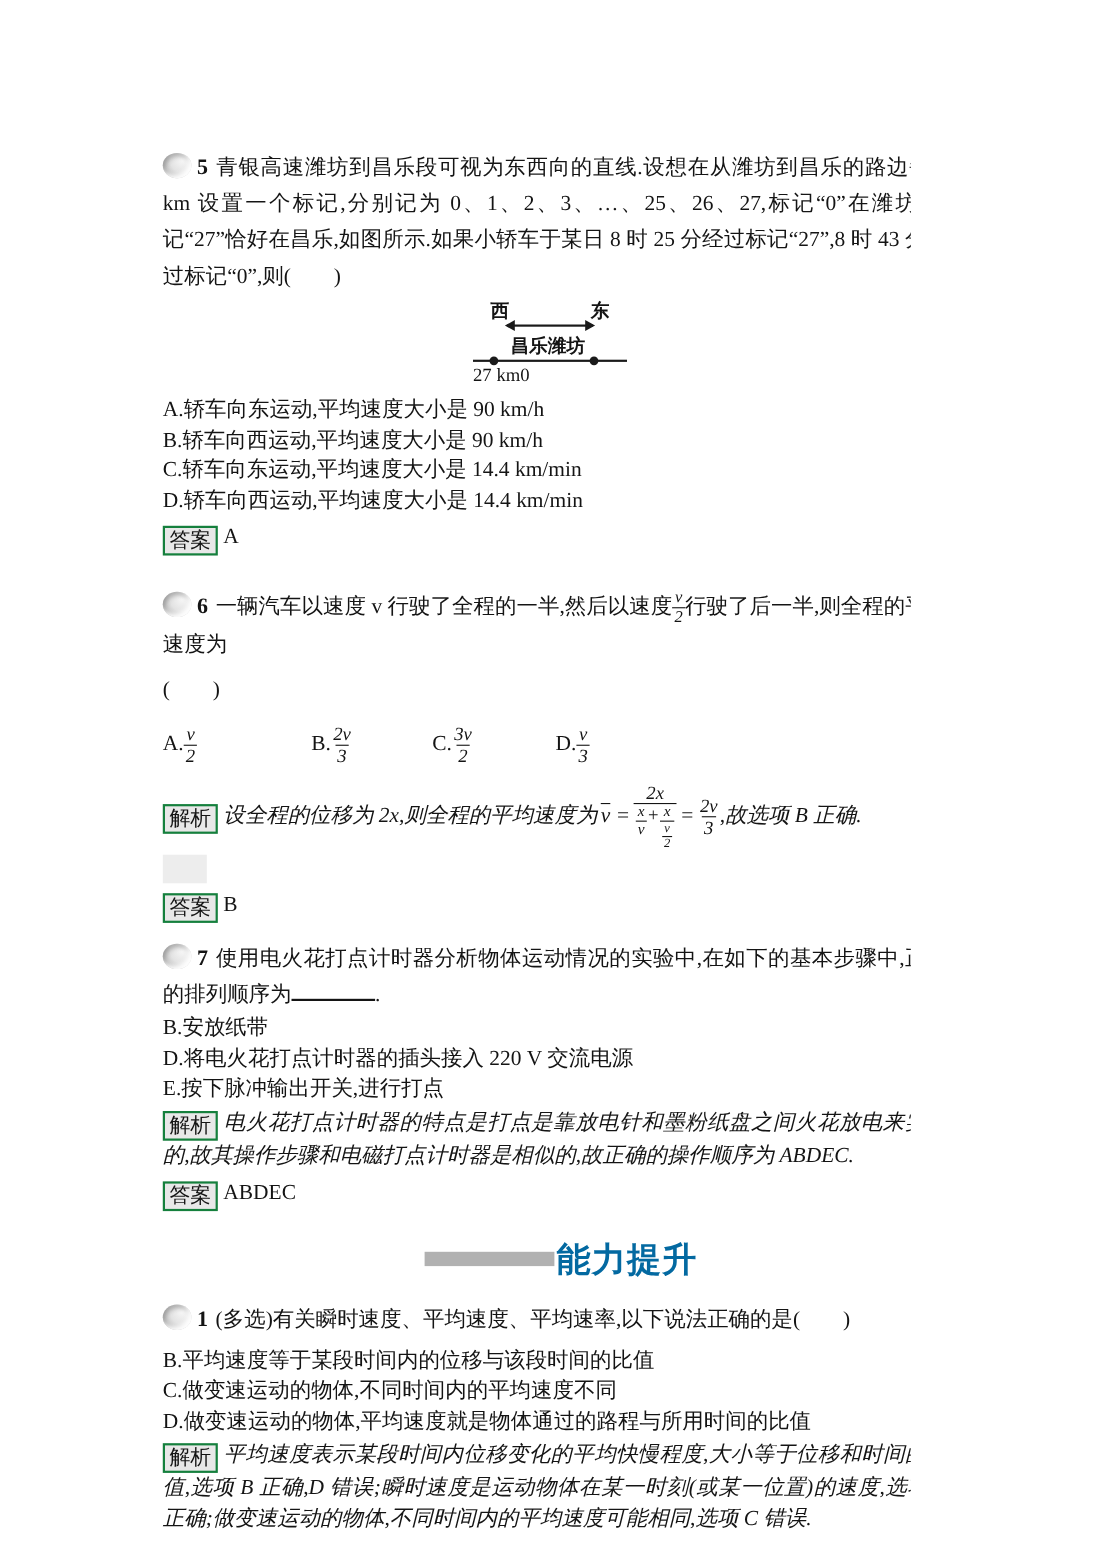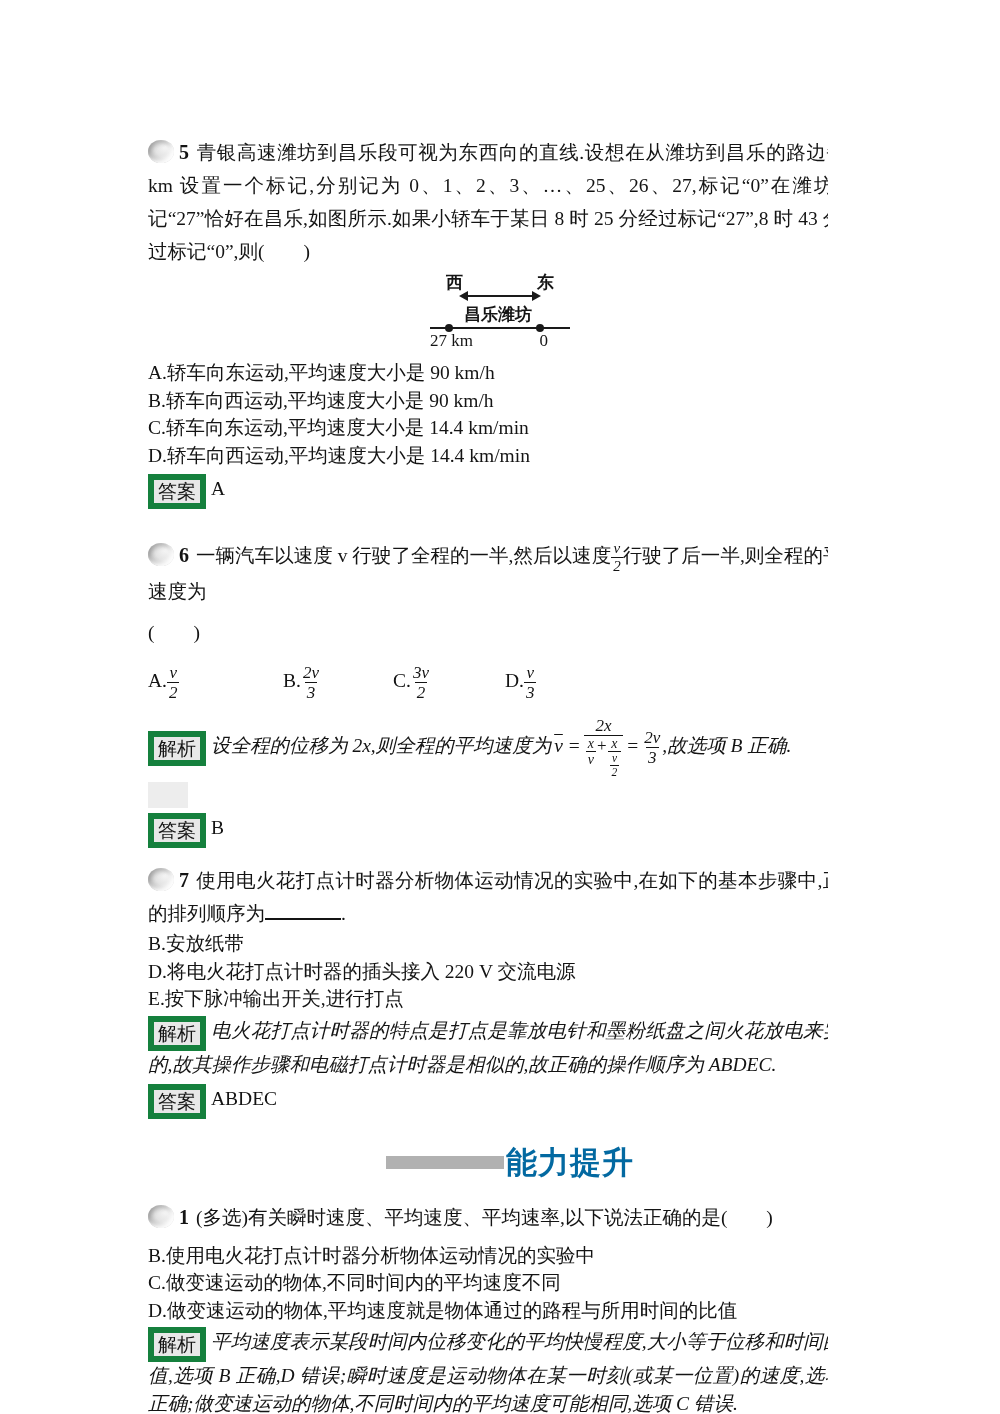--- a/index.html
+++ b/index.html
@@ -9,21 +9,21 @@
 
   .qpara{margin:0;line-height:33px;text-align:justify;}
   .qicon{display:inline-block;width:26px;height:23px;border-radius:50%;
          background:radial-gradient(circle at 68% 30%,#f6f6f6 0%,#e3e3e3 45%,#bcbcbc 78%,#a5a5a5 100%);
          box-shadow:inset -3px -3px 4px rgba(255,255,255,.95), inset 2px 3px 4px rgba(110,110,110,.45);
          vertical-align:-4px;margin-right:5px;}
   .qnum{font-weight:bold;font-size:20px;margin-right:7px;}
 
   .opt{line-height:27.5px;}
   .ansrow{margin:5px 0 0;line-height:30px;}
-  .label{display:inline-block;border:6px solid #15803d;background:#e8e8e8;
+  .label{display:inline-block;border:2px solid #15803d;background:#e8e8e8;
          padding:0 4px;line-height:23px;font-size:19px;margin-right:5px;vertical-align:-3px;}
   .sol{margin:3px 0 0;line-height:28px;text-align:justify;}
   .soltxt{font-style:italic;}
 
   
   .frac{display:inline-flex;flex-direction:column;align-items:center;vertical-align:middle;
         line-height:1.12;font-size:0.82em;font-style:italic;}
   .frac .num,.frac .den{padding:0 2px;text-align:center;}
   .frac>.den{border-top:1.5px solid #141414;}
   .fracrow{display:inline-flex;align-items:flex-start;}
@@ -54,21 +54,21 @@
   .darrow{position:relative;height:2px;background:#1a1a1a;width:78px;margin:3px auto 7px;}
   .darrow::before{content:"";position:absolute;left:-2px;top:-4px;width:0;height:0;
         border-right:9px solid #1a1a1a;border-top:5px solid transparent;border-bottom:5px solid transparent;}
   .darrow::after{content:"";position:absolute;right:-2px;top:-4px;width:0;height:0;
         border-left:9px solid #1a1a1a;border-top:5px solid transparent;border-bottom:5px solid transparent;}
   .dia-cities{display:flex;justify-content:center;font-weight:bold;line-height:21px;padding-right:4px;}
   .dia-line{position:relative;height:2px;background:#1a1a1a;margin-top:2px;}
   .dot{position:absolute;top:-3px;width:8px;height:8px;border-radius:50%;background:#1a1a1a;}
   .dot-left{left:15px;}
   .dot-right{left:106px;}
-  .dia-vals{display:flex;justify-content:space-between;line-height:23px;padding-right:22px;}
+  .dia-vals{display:flex;line-height:23px;padding-right:22px;}
   .mt14{margin-top:30px;}
   .mt16{margin-top:16px;}
   .mt8{margin-top:8px;}
 </style>
 </head>
 <body>
 
 <div class="page">
   <div class="content">
 
@@ -174,21 +174,21 @@
     </div>
 
     <div class="sechead">
       <div class="secbar"></div>
       <div class="sectitle">能力提升</div>
     </div>
 
     <div>
       <p class="qpara"><span class="qicon"></span><span class="qnum">1</span><span>(多选)</span><span>有关瞬时速度、平均速度、平均速率,以下说法正确的是(　　)</span></p>
       <div class="mt8">
-        <div class="opt">B.使用电火花打点计时器分析物体运动情况的实验中</div>
+        <div class="opt">B.平均速度等于某段时间内的位移与该段时间的比值</div>
         <div class="opt">C.做变速运动的物体,不同时间内的平均速度不同</div>
         <div class="opt">D.做变速运动的物体,平均速度就是物体通过的路程与所用时间的比值</div>
       </div>
       <p class="sol"><span class="label">解析</span><span class="soltxt">平均速度表示某段时间内位移变化的平均快慢程度,大小等于位移和时间的比值,选项 B 正确,D 错误;瞬时速度是运动物体在某一时刻(或某一位置)的速度,选项 A 正确;做变速运动的物体,不同时间内的平均速度可能相同,选项 C 错误.</span></p>
 
     </div>
 
   </div>
 </div>
 

